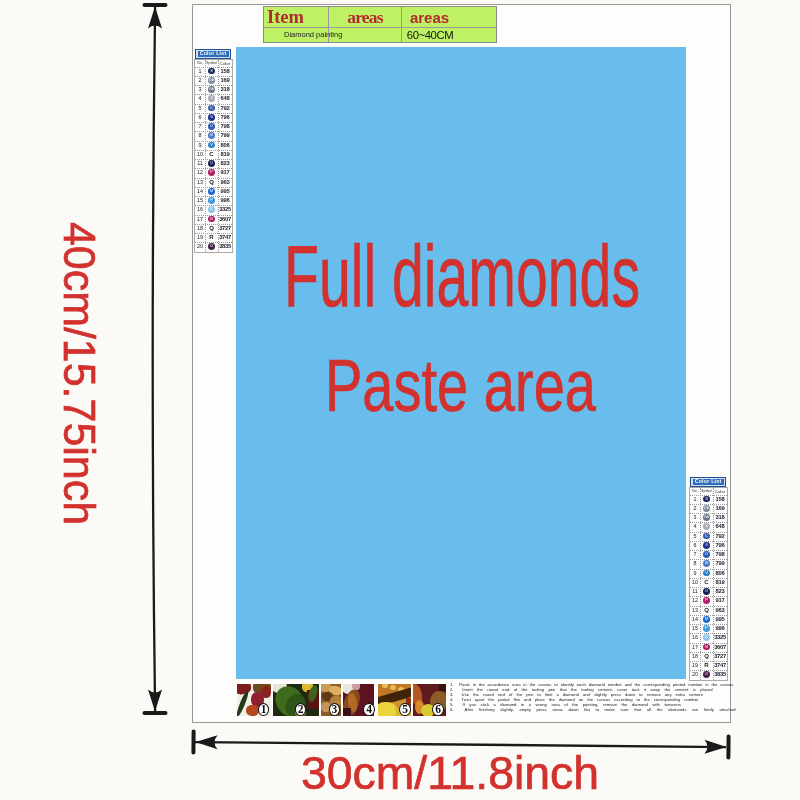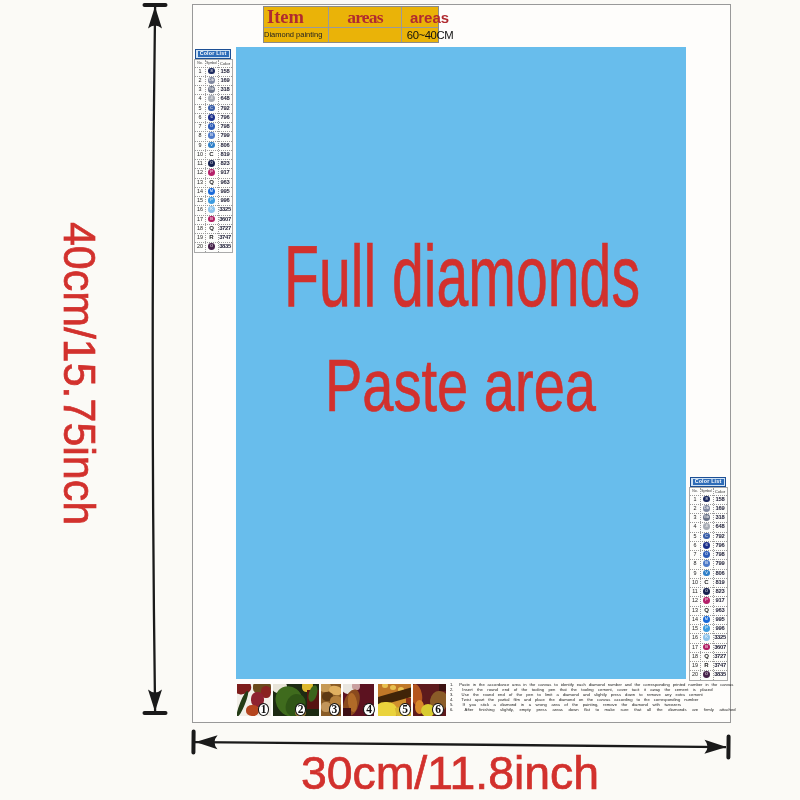--- a/index.html
+++ b/index.html
@@ -1,40 +1,40 @@
 <!DOCTYPE html>
 <html><head><meta charset="utf-8"><title>kit</title>
 <style>
 html,body{margin:0;padding:0;}
 body{width:800px;height:800px;background:#fbfaf6;font-family:"Liberation Sans",sans-serif;position:relative;overflow:hidden;}
 .abs{position:absolute;}
 .clist{position:absolute;width:38px;}
 .clhead{position:absolute;left:1px;top:0;box-sizing:border-box;width:36px;height:9.5px;background:#cfe2f4;border:1px solid #1d4f94;}
 .clpill{display:block;margin:1px 1.5px 0 1.5px;height:5.8px;background:#2e6cb8;color:#fff;font-size:5.3px;font-weight:bold;line-height:5.8px;text-align:center;letter-spacing:0.2px;}
 .clgrid{position:absolute;left:0px;top:9.5px;width:37px;height:192px;background:#fdfdfb;border:1px solid #aaa;box-sizing:content-box;}
-.itab{position:absolute;left:263px;top:6px;width:176px;height:37px;box-sizing:border-box;border:1px solid #8a8a8a;background:#eab308;}
+.itab{position:absolute;left:263px;top:6px;width:234px;height:37px;box-sizing:border-box;border:1px solid #8a8a8a;background:#bef264;}
 .photo{position:absolute;top:684px;height:32px;overflow:hidden;}
 .ph > div{position:absolute;}
 .badge{position:absolute;width:11.5px;height:13px;background:#fff;border:1.2px solid #111;border-radius:50%;text-align:center;font-family:"Liberation Serif",serif;font-weight:bold;font-size:11.5px;line-height:11.8px;color:#111;box-sizing:border-box;}
 .instr{position:absolute;left:450px;top:683.4px;width:282px;color:#222;}
 .instr div{white-space:nowrap;font-size:4.2px;line-height:4.85px;color:#1a1a1a;}
 </style></head><body>
 
 <div class="abs" style="left:192px;top:4px;width:537px;height:717px;background:#fefdfb;border:1px solid #999;"></div>
 
 <div class="abs" style="left:236px;top:47px;width:450px;height:632px;background:#68bdec;"></div>
 
 <div class="itab">
 <div style="position:absolute;left:64px;top:0;width:1px;height:100%;background:#9a9a9a;"></div>
 <div style="position:absolute;left:137px;top:0;width:1px;height:100%;background:#9a9a9a;"></div>
 <div style="position:absolute;left:0;top:20px;width:100%;height:1px;background:#9a9a9a;"></div>
 <div style="position:absolute;left:3px;top:1px;width:60px;height:19px;font-family:'Liberation Serif',serif;font-weight:bold;font-size:18.5px;color:#b02a30;line-height:19px;">Item</div>
 <div style="position:absolute;left:66px;top:1px;width:70px;height:19px;font-family:'Liberation Serif',serif;font-weight:bold;font-size:17.5px;color:#b02a30;line-height:19px;text-align:center;letter-spacing:-0.8px;">areas</div>
 <div style="position:absolute;left:138px;top:2px;width:55px;height:18px;font-weight:bold;font-size:15px;color:#b02a30;line-height:18px;text-align:center;">areas</div>
-<div style="position:absolute;left:0;top:23px;font-size:7.5px;color:#222;">Diamond painting</div>
+<div style="position:absolute;left:20px;top:23px;font-size:7.5px;color:#222;">Diamond painting</div>
 <div style="position:absolute;left:140px;top:22px;width:52px;font-size:11.3px;color:#111;text-align:center;letter-spacing:-0.4px;">60~40CM</div>
 </div>
 
 <div class="clist" style="left:194px;top:49px;">
 <div class="clhead">
       <span class="clpill">Color List</span>
     </div>
 <div class="clgrid">
 <div style="position:absolute;left:10px;top:0;width:0;height:192px;border-left:1px dotted #999;"></div>
 <div style="position:absolute;left:23px;top:0;width:0;height:192px;border-left:1px dotted #999;"></div>

